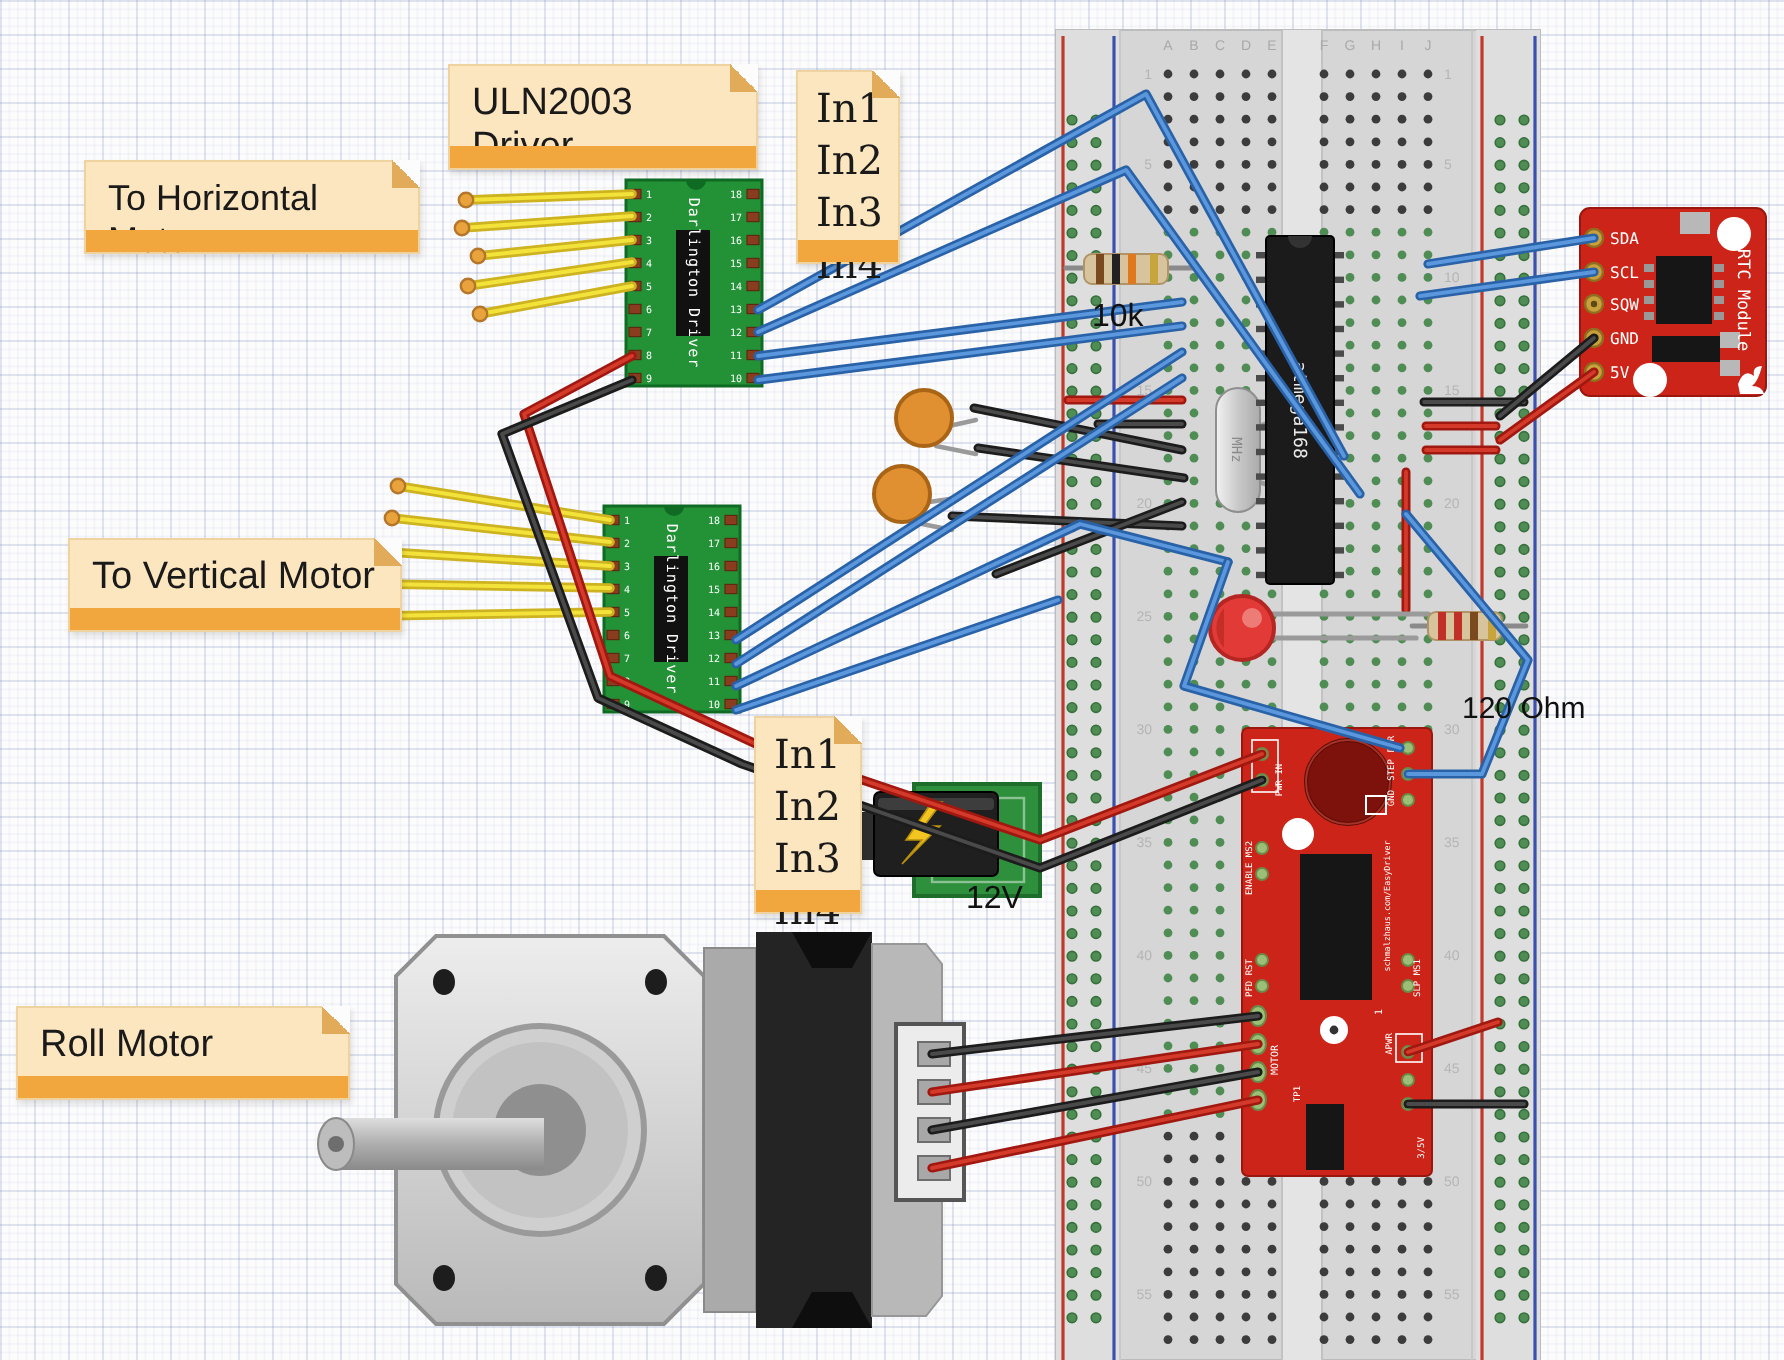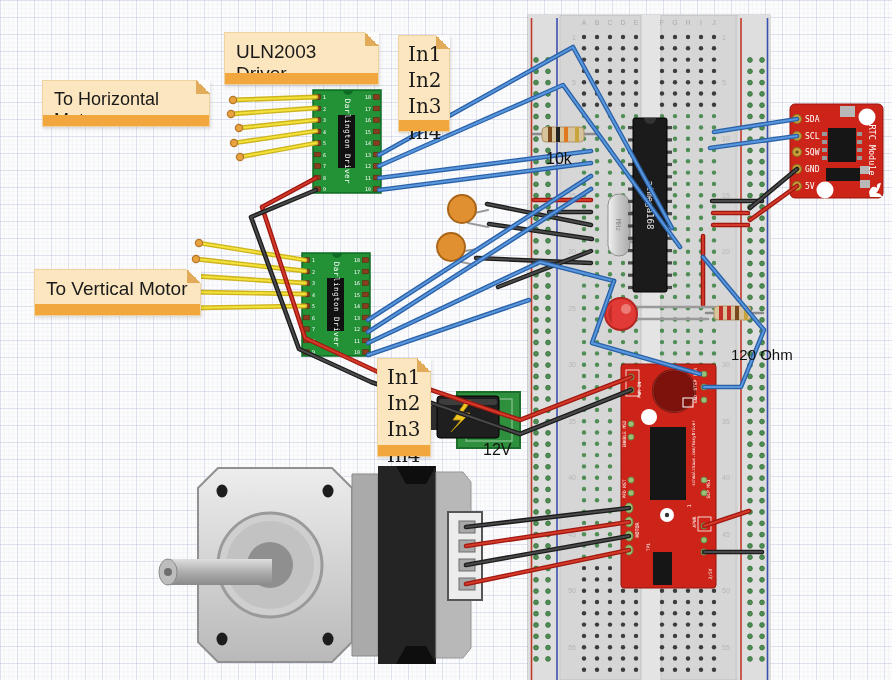--- a/index.html
+++ b/index.html
@@ -1305,17 +1305,22 @@
       <span class="fold"></span>
   </div>
   <div class="note small" style="left:377px;top:358px;width:52px;height:97px;">
     <span class="txt">In1
 In2
 In3
 In4</span>
     <span class="bar"></span>
       <span class="fold"></span>
   </div>
+  <div class="note" style="left:8px;top:503px;width:165px;height:45px;">
+    <span class="txt">Roll Motor</span>
+    <span class="bar"></span>
+      <span class="fold"></span>
+  </div>
 
   <div class="floatlabel" id="lbl-10k">10k</div>
   <div class="floatlabel" id="lbl-220">120 Ohm</div>
   <div class="floatlabel" id="lbl-12v">12V</div>
 </div>
 
 </body></html>

